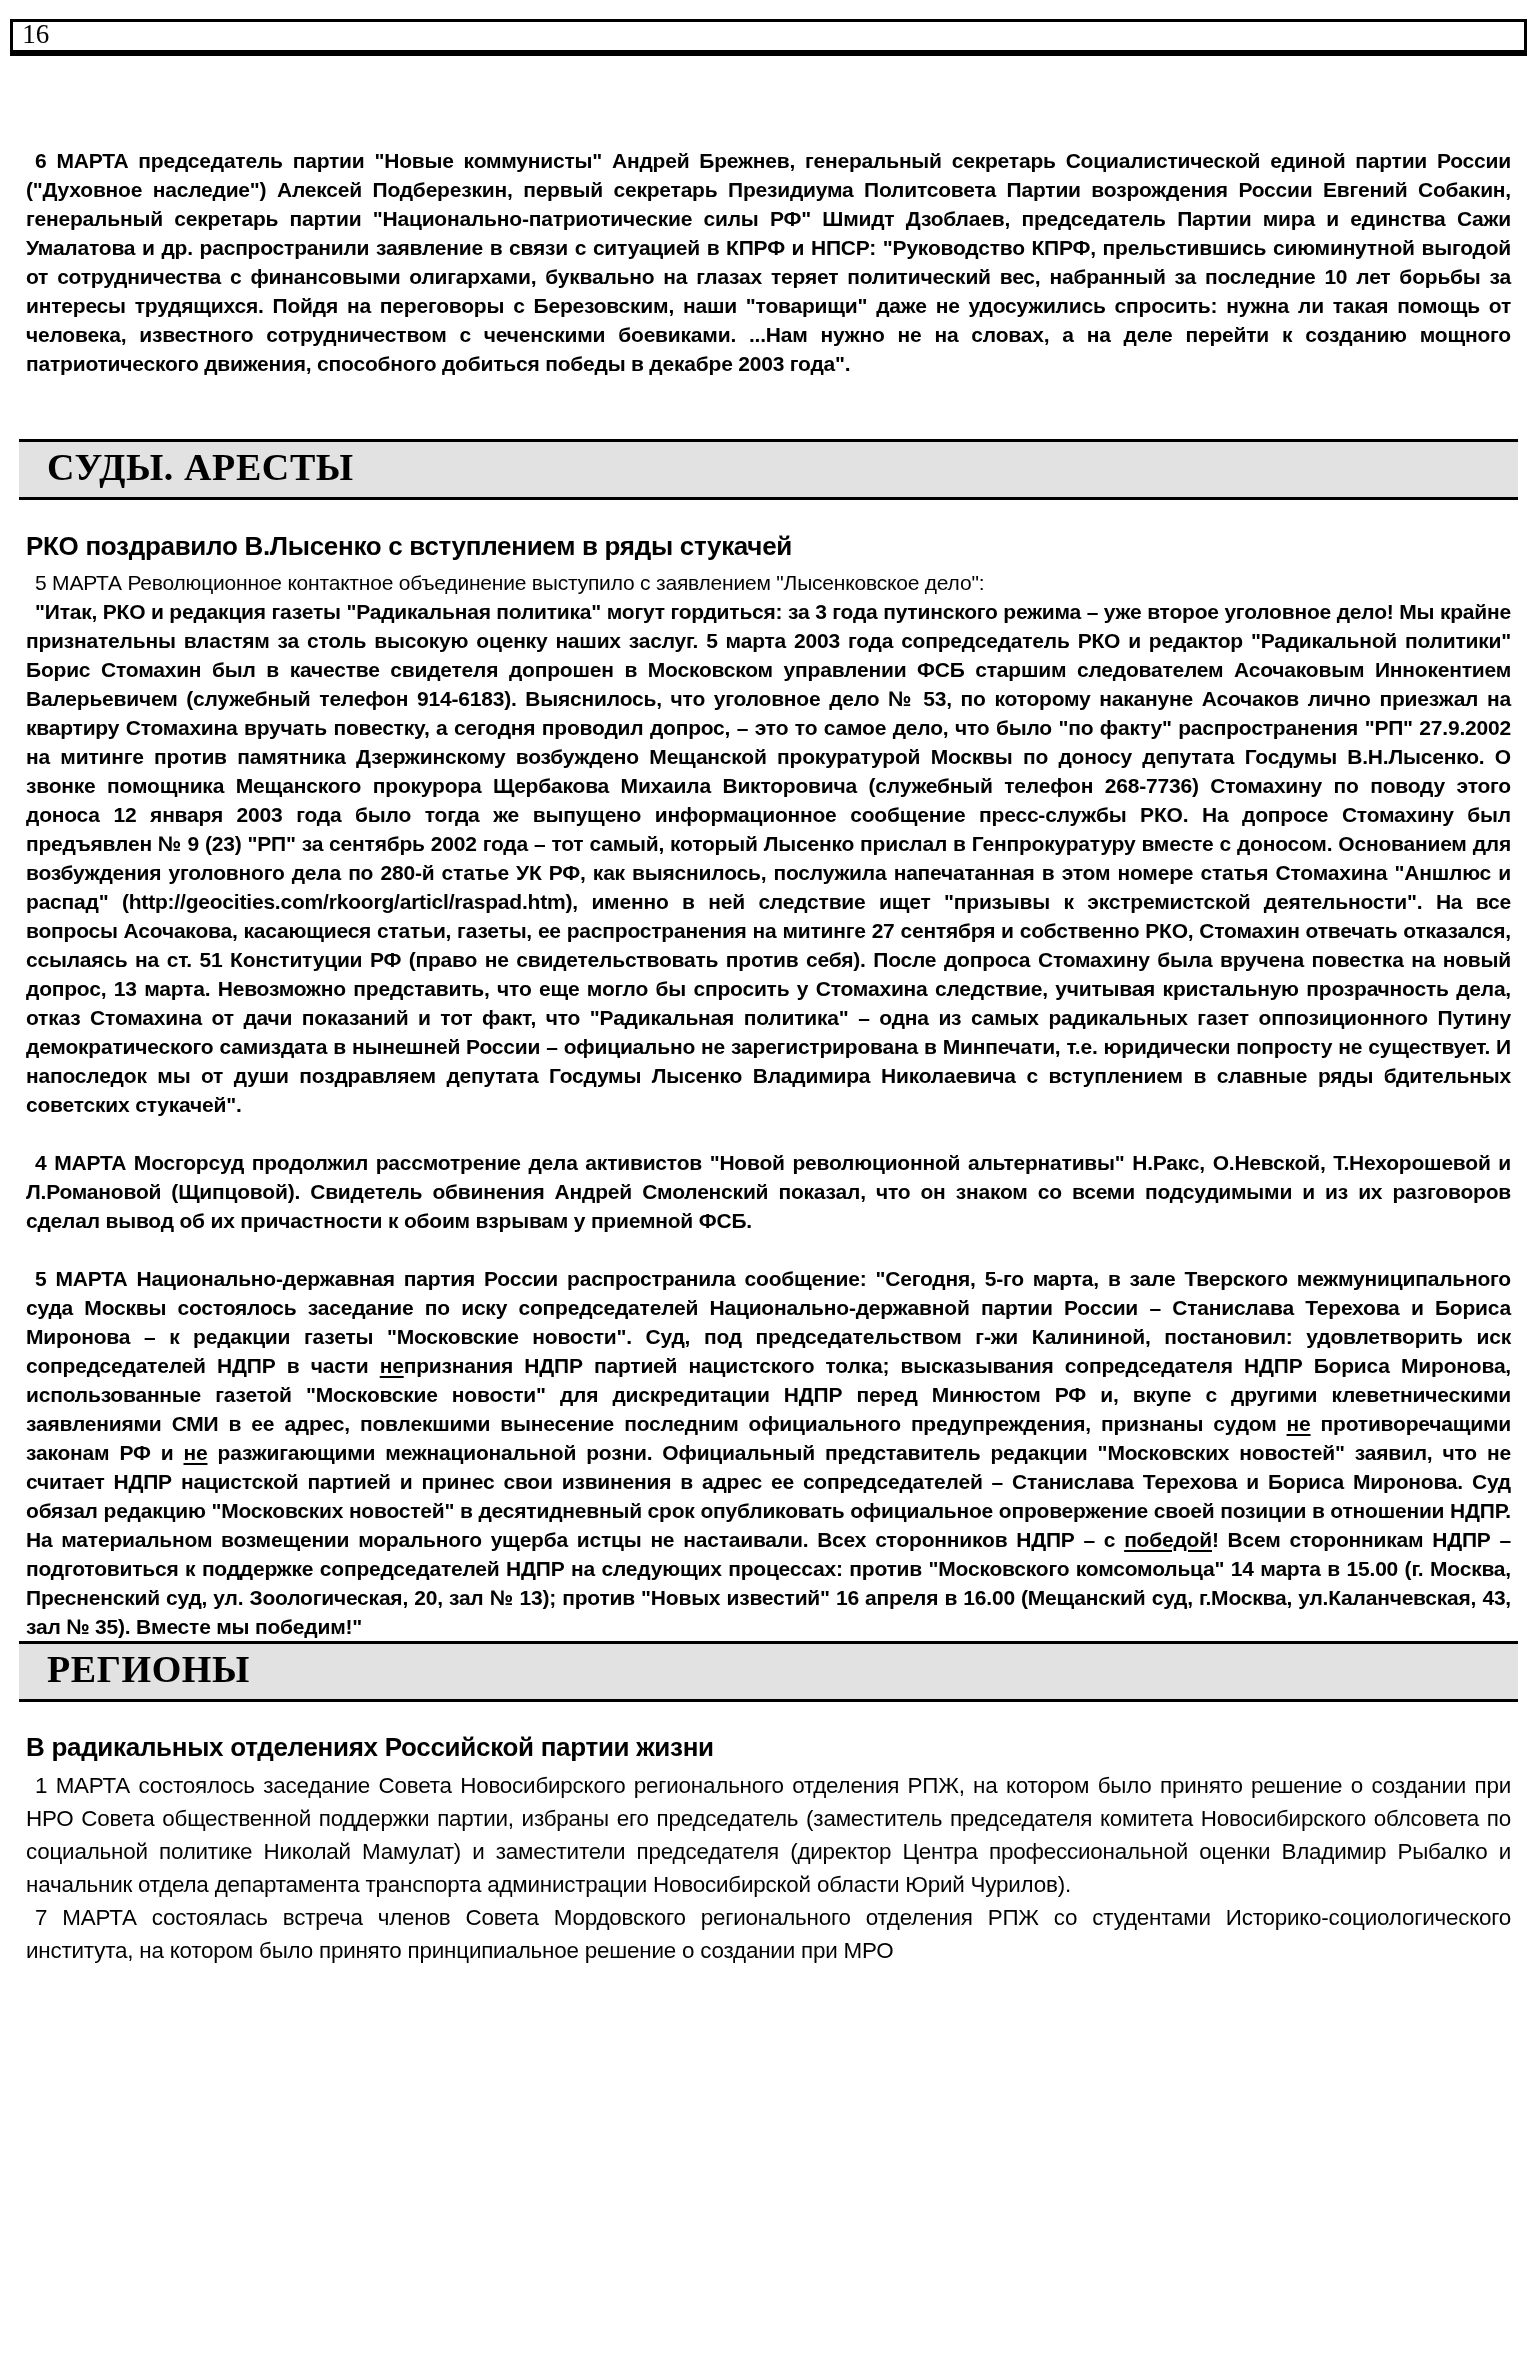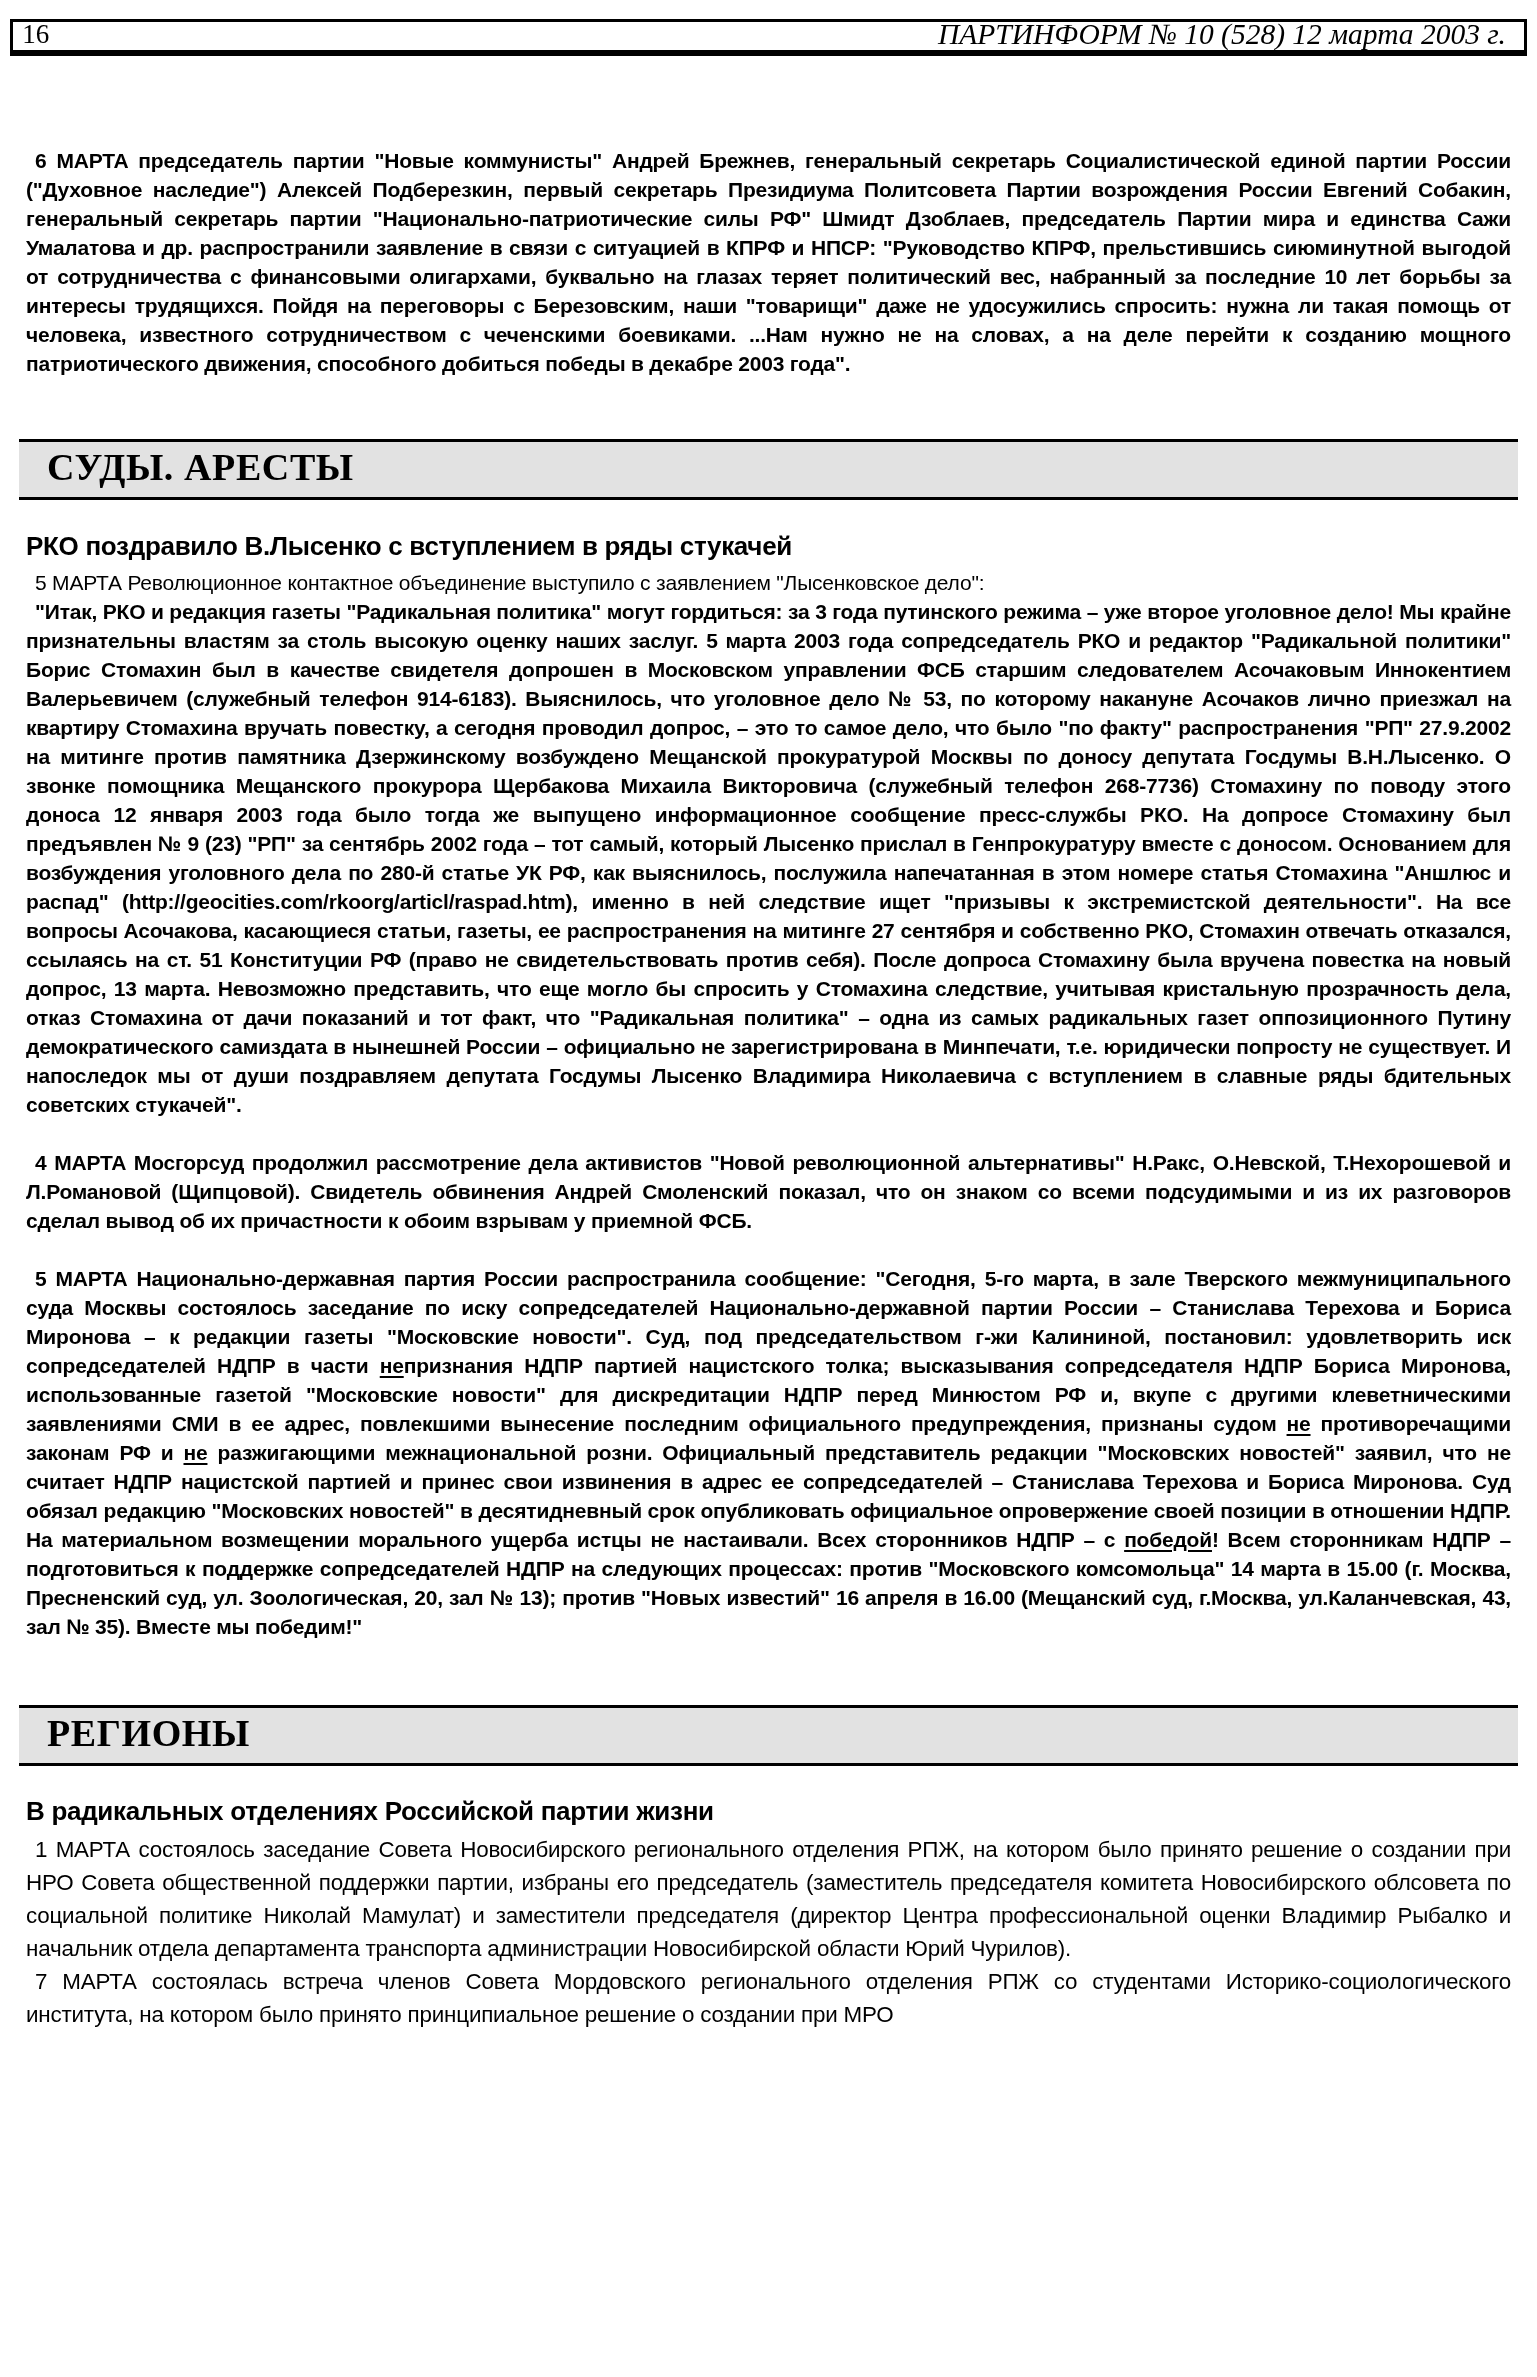--- a/index.html
+++ b/index.html
@@ -45,21 +45,21 @@
     border-top: 3.2px solid #000;
     border-bottom: 3.2px solid #000;
     padding: 5.8px 0 9px 28px;
     font-family: "Liberation Serif", serif;
     font-weight: bold;
     font-size: 38px;
     letter-spacing: 0.6px;
     line-height: 1.05;
   }
   #bar-courts { margin-top: 61px; }
-  #bar-regions { margin-top: 64px; }
+  #bar-regions { }
 
   
   .headline {
     margin: 0 26px;
     font-size: 26px;
     font-weight: bold;
     letter-spacing: -0.3px;
     line-height: 1.15;
   }
   #headline-courts { margin-top: 32px; }
@@ -82,21 +82,20 @@
     text-decoration: underline;
     text-decoration-thickness: 2.2px;
     text-underline-offset: 3.2px;
   }
 </style>
 </head>
 <body>
 
 <header class="masthead">
   <span class="page-num">16</span>
-  <span class="masthead-title">ПАРТИНФОРМ № 10 (528) 12 марта 2003 г.</span>
 </header>
 
 <p class="para bold lead">6 МАРТА председатель партии "Новые коммунисты" Андрей Брежнев, генеральный секретарь Социалистической единой партии России ("Духовное наследие") Алексей Подберезкин, первый секретарь Президиума Политсовета Партии возрождения России Евгений Собакин, генеральный секретарь партии "Национально-патриотические силы РФ" Шмидт Дзоблаев, председатель Партии мира и единства Сажи Умалатова и др. распространили заявление в связи с ситуацией в КПРФ и НПСР: "Руководство КПРФ, прельстившись сиюминутной выгодой от сотрудничества с финансовыми олигархами, буквально на глазах теряет политический вес, набранный за последние 10 лет борьбы за интересы трудящихся. Пойдя на переговоры с Березовским, наши "товарищи" даже не удосужились спросить: нужна ли такая помощь от человека, известного сотрудничеством с чеченскими боевиками. ...Нам нужно не на словах, а на деле перейти к созданию мощного патриотического движения, способного добиться победы в декабре 2003 года".</p>
 
 <div class="section-bar" id="bar-courts">
   <span>СУДЫ. АРЕСТЫ</span>
 </div>
 
 <h2 class="headline" id="headline-courts">РКО поздравило В.Лысенко с вступлением в ряды стукачей</h2>
 

